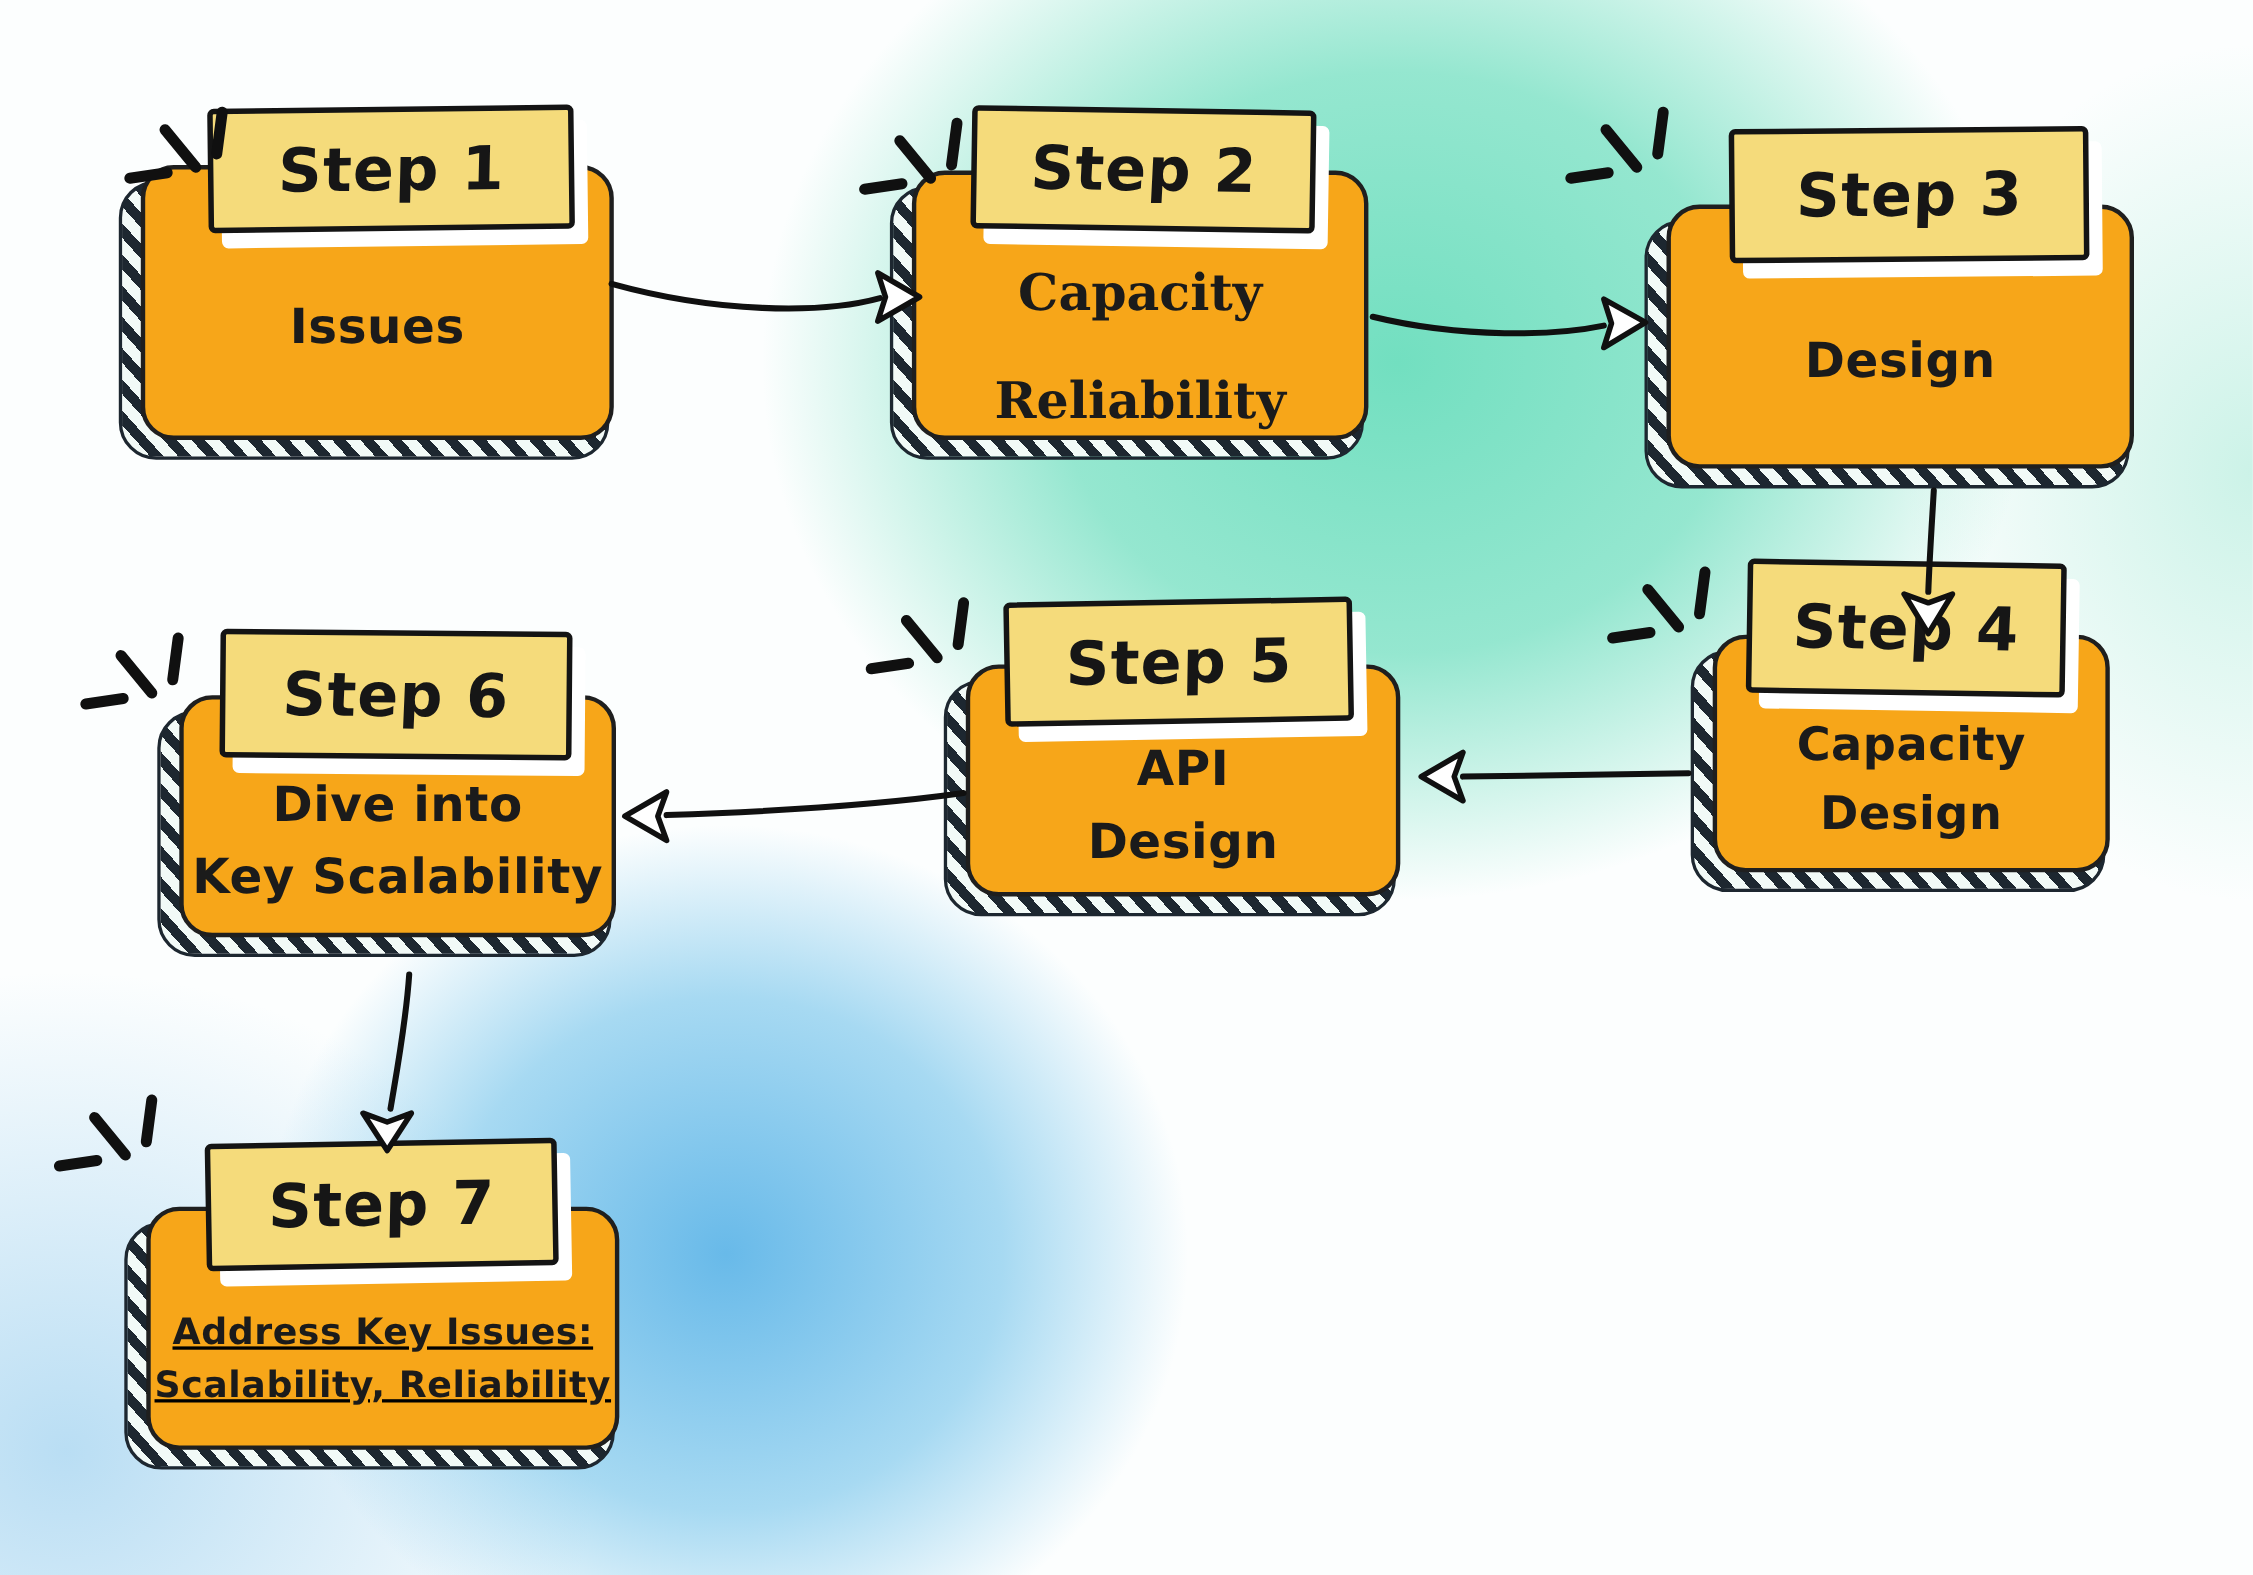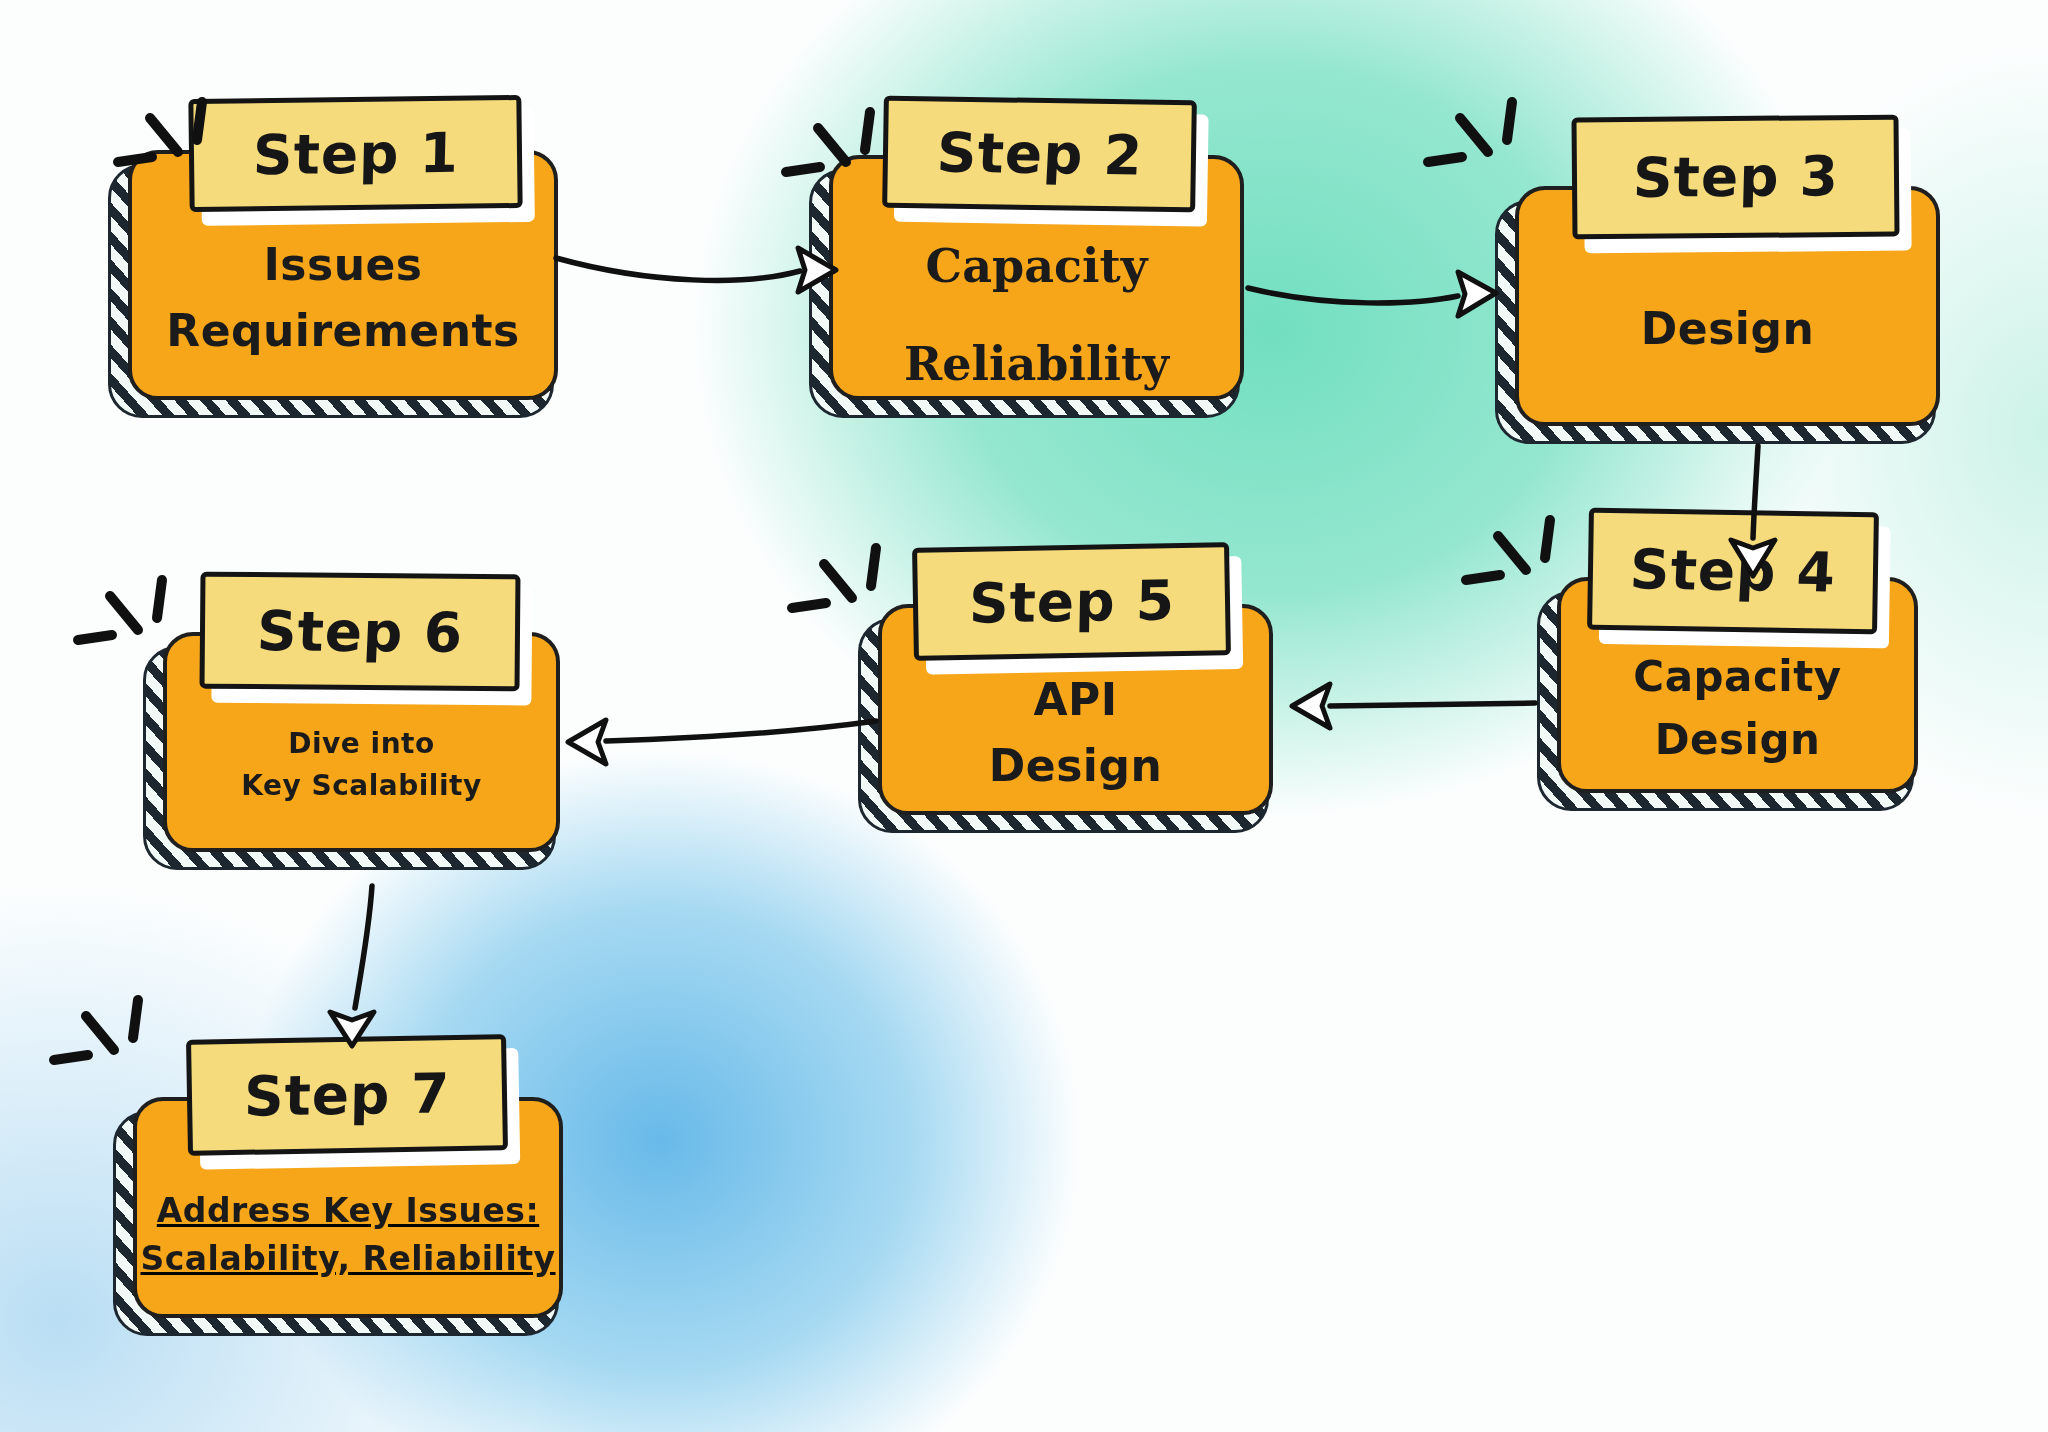--- a/index.html
+++ b/index.html
@@ -54,39 +54,38 @@
   #s2 .banner{left:54px;top:-57px;width:303px;height:102px;transform:rotate(0.9deg);}
   #s3{left:1515px;top:186px;width:425px;height:240px;}
   #s3 .banner{left:57px;top:-70px;width:317px;height:112px;transform:rotate(-0.5deg);}
   #s4{left:1557px;top:577px;width:361px;height:216px;}
   #s4 .banner{left:31px;top:-67px;width:280px;height:112px;transform:rotate(0.9deg);}
   #s4 .line{font-size:42px;}
   #s5{left:878px;top:604px;width:395px;height:211px;}
   #s5 .banner{left:35px;top:-59px;width:307px;height:103px;transform:rotate(-1deg);}
   #s6{left:163px;top:632px;width:397px;height:220px;}
   #s6 .banner{left:37px;top:-59px;width:310px;height:107px;transform:rotate(0.5deg);}
-  #s6 .line{font-size:28px;}
+  #s6 .line{font-size:44px;}
   #s7{left:133px;top:1097px;width:430px;height:221px;}
   #s7 .banner{left:54px;top:-60px;width:310px;height:106px;transform:rotate(-1deg);}
   #s7 .box{padding-top:54px;text-decoration:underline;}
   svg.overlay{position:absolute;left:0;top:0;z-index:4;pointer-events:none;}
   .shaft{fill:none;stroke:#101010;stroke-width:5.5;stroke-linecap:round;}
   .head{fill:#ffffff;stroke:#101010;stroke-width:5;stroke-linejoin:round;}
   .spark line{stroke:#101010;stroke-width:10;stroke-linecap:round;}
 </style>
 </head>
 <body>
 
 <div class="canvas" style="--orange:#F7A619;--banner:#F5DB7B;">
 
   <div class="step" id="s1">
     <div class="hatch"></div>
     <div class="box">
       <div class="line">Issues</div>
-      <div class="line">Requirements</div>
     </div>
     <div class="banner">
         <span>Step 1</span>
       </div>
   </div>
 
   <div class="step" id="s2">
     <div class="hatch"></div>
     <div class="box serif-body">
       <div class="line">Capacity</div>

